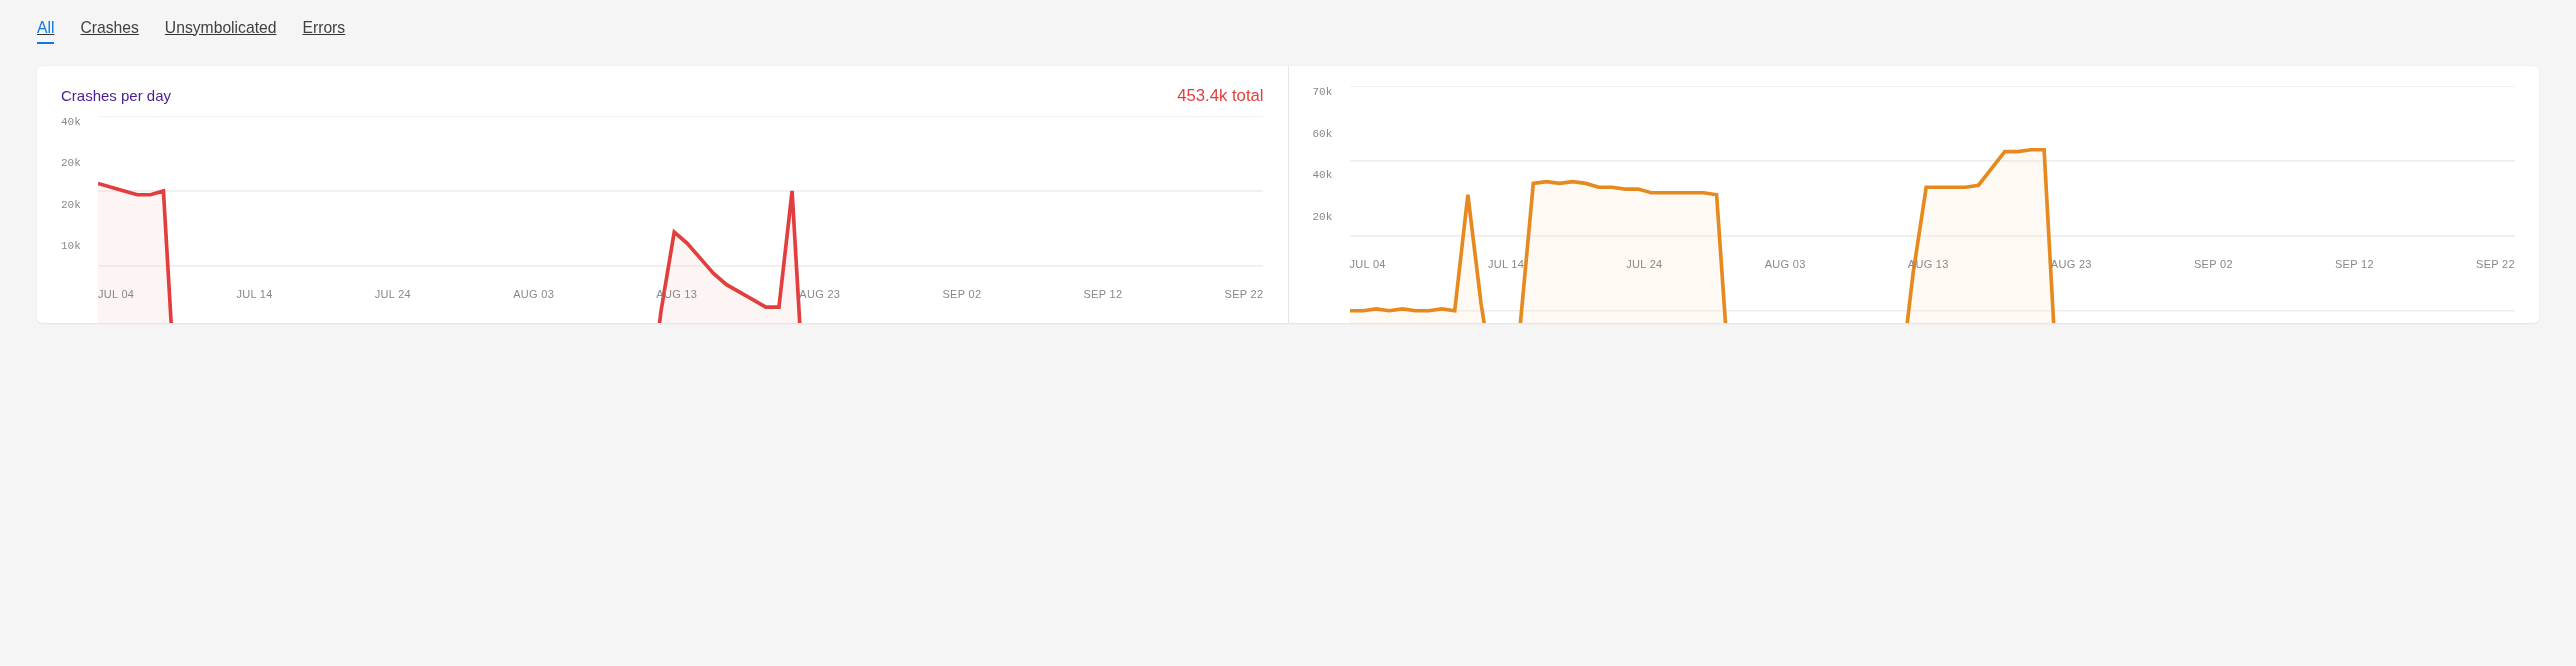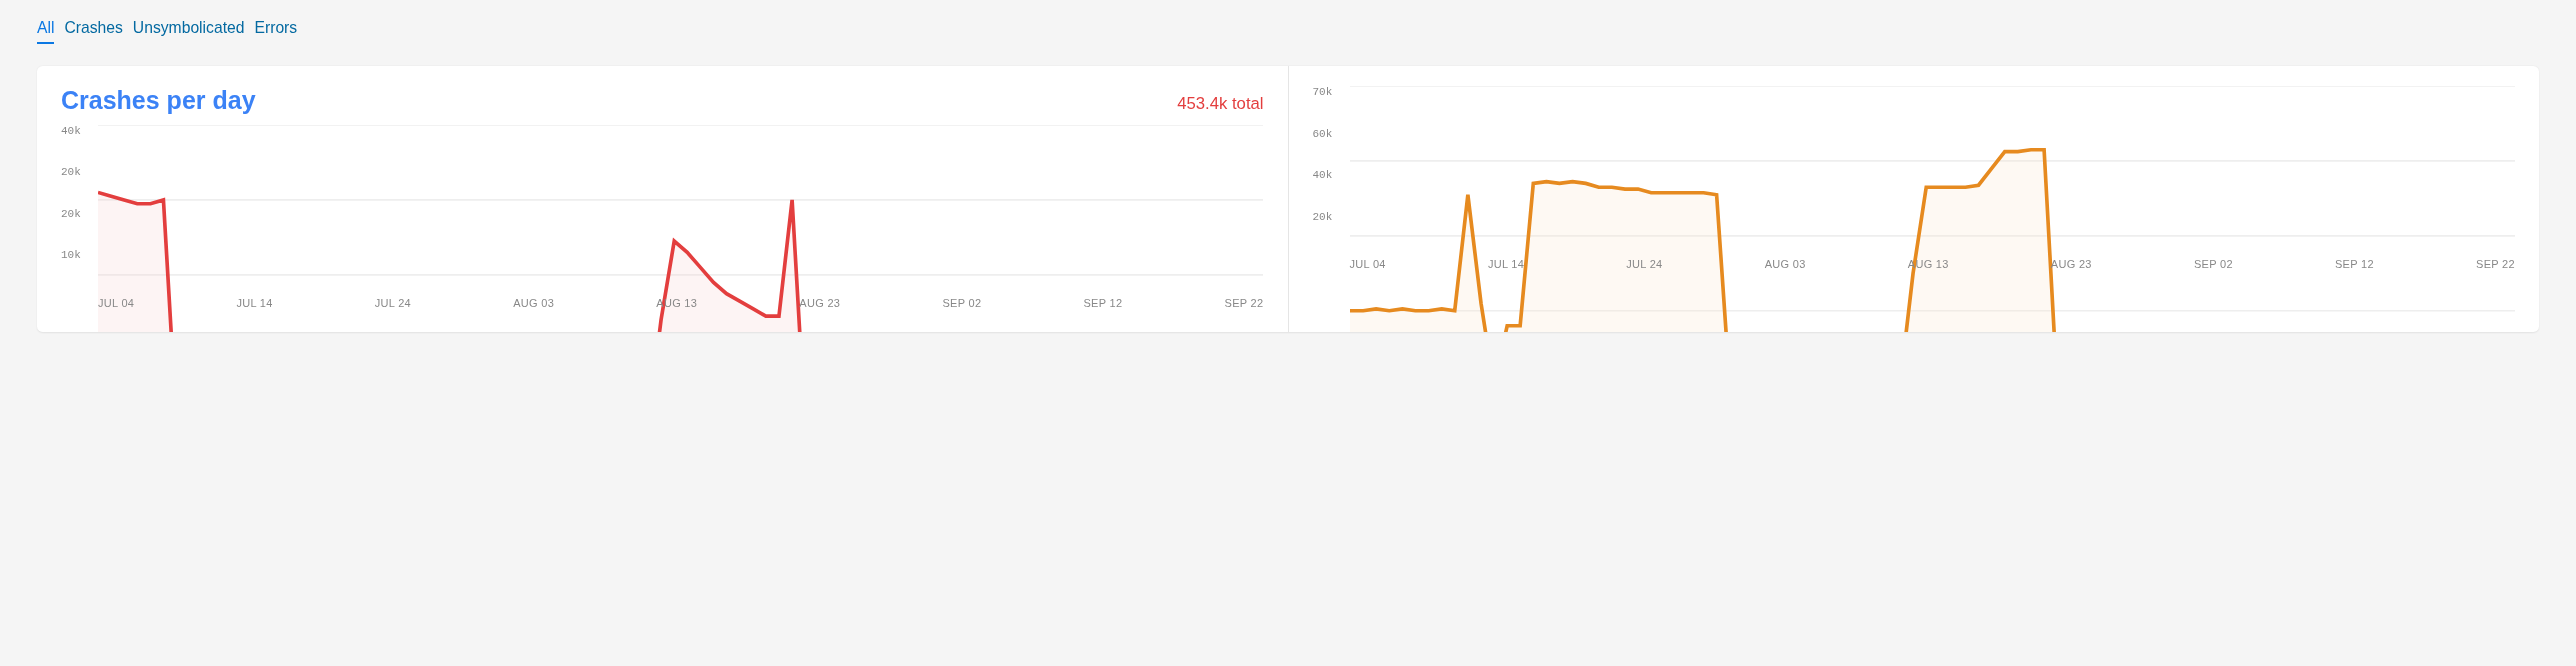--- a/index.html
+++ b/index.html
@@ -4,27 +4,28 @@
 <style>
   * { box-sizing: border-box; margin: 0; padding: 0; }
   body {
     font-family: -apple-system, BlinkMacSystemFont, "Segoe UI", Helvetica, Arial, sans-serif;
     background: #f5f5f5;
     padding: 18.5px 37px;
     color: #333;
   }
   .tabs {
     display: flex;
-    gap: 10px;
+    gap: 26px;
     margin-bottom: 22px;
+    text-decoration: underline;
   }
   .tab {
     font-size: 15.7px;
     font-weight: 500;
-    color: #0369a1;
+    color: #404040;
     cursor: pointer;
     padding-bottom: 5.6px;
     border-bottom: 2.8px solid transparent;
   }
   .tab.active {
     color: #0b78e3;
     border-bottom: 2.8px solid #0b78e3;
   }
   .panels {
     display: flex;
@@ -41,23 +42,23 @@
   .panel + .panel {
     border-left: 0.9px solid #e5e5e5;
   }
   .panel-head {
     display: flex;
     justify-content: space-between;
     align-items: baseline;
     margin-bottom: 9.3px;
   }
   .panel-title {
-    font-size: 25px;
-    font-weight: 700;
-    color: #3b82f6;
+    font-size: 15px;
+    font-weight: 400;
+    color: #4c1d95;
   }
   .panel-total {
     font-size: 16.7px;
     font-weight: 400;
   }
   .total-red { color: #e33e3e; }
   .total-orange { color: #e68a1f; }
   .chart-wrap {
     position: relative;
     height: 194px;

